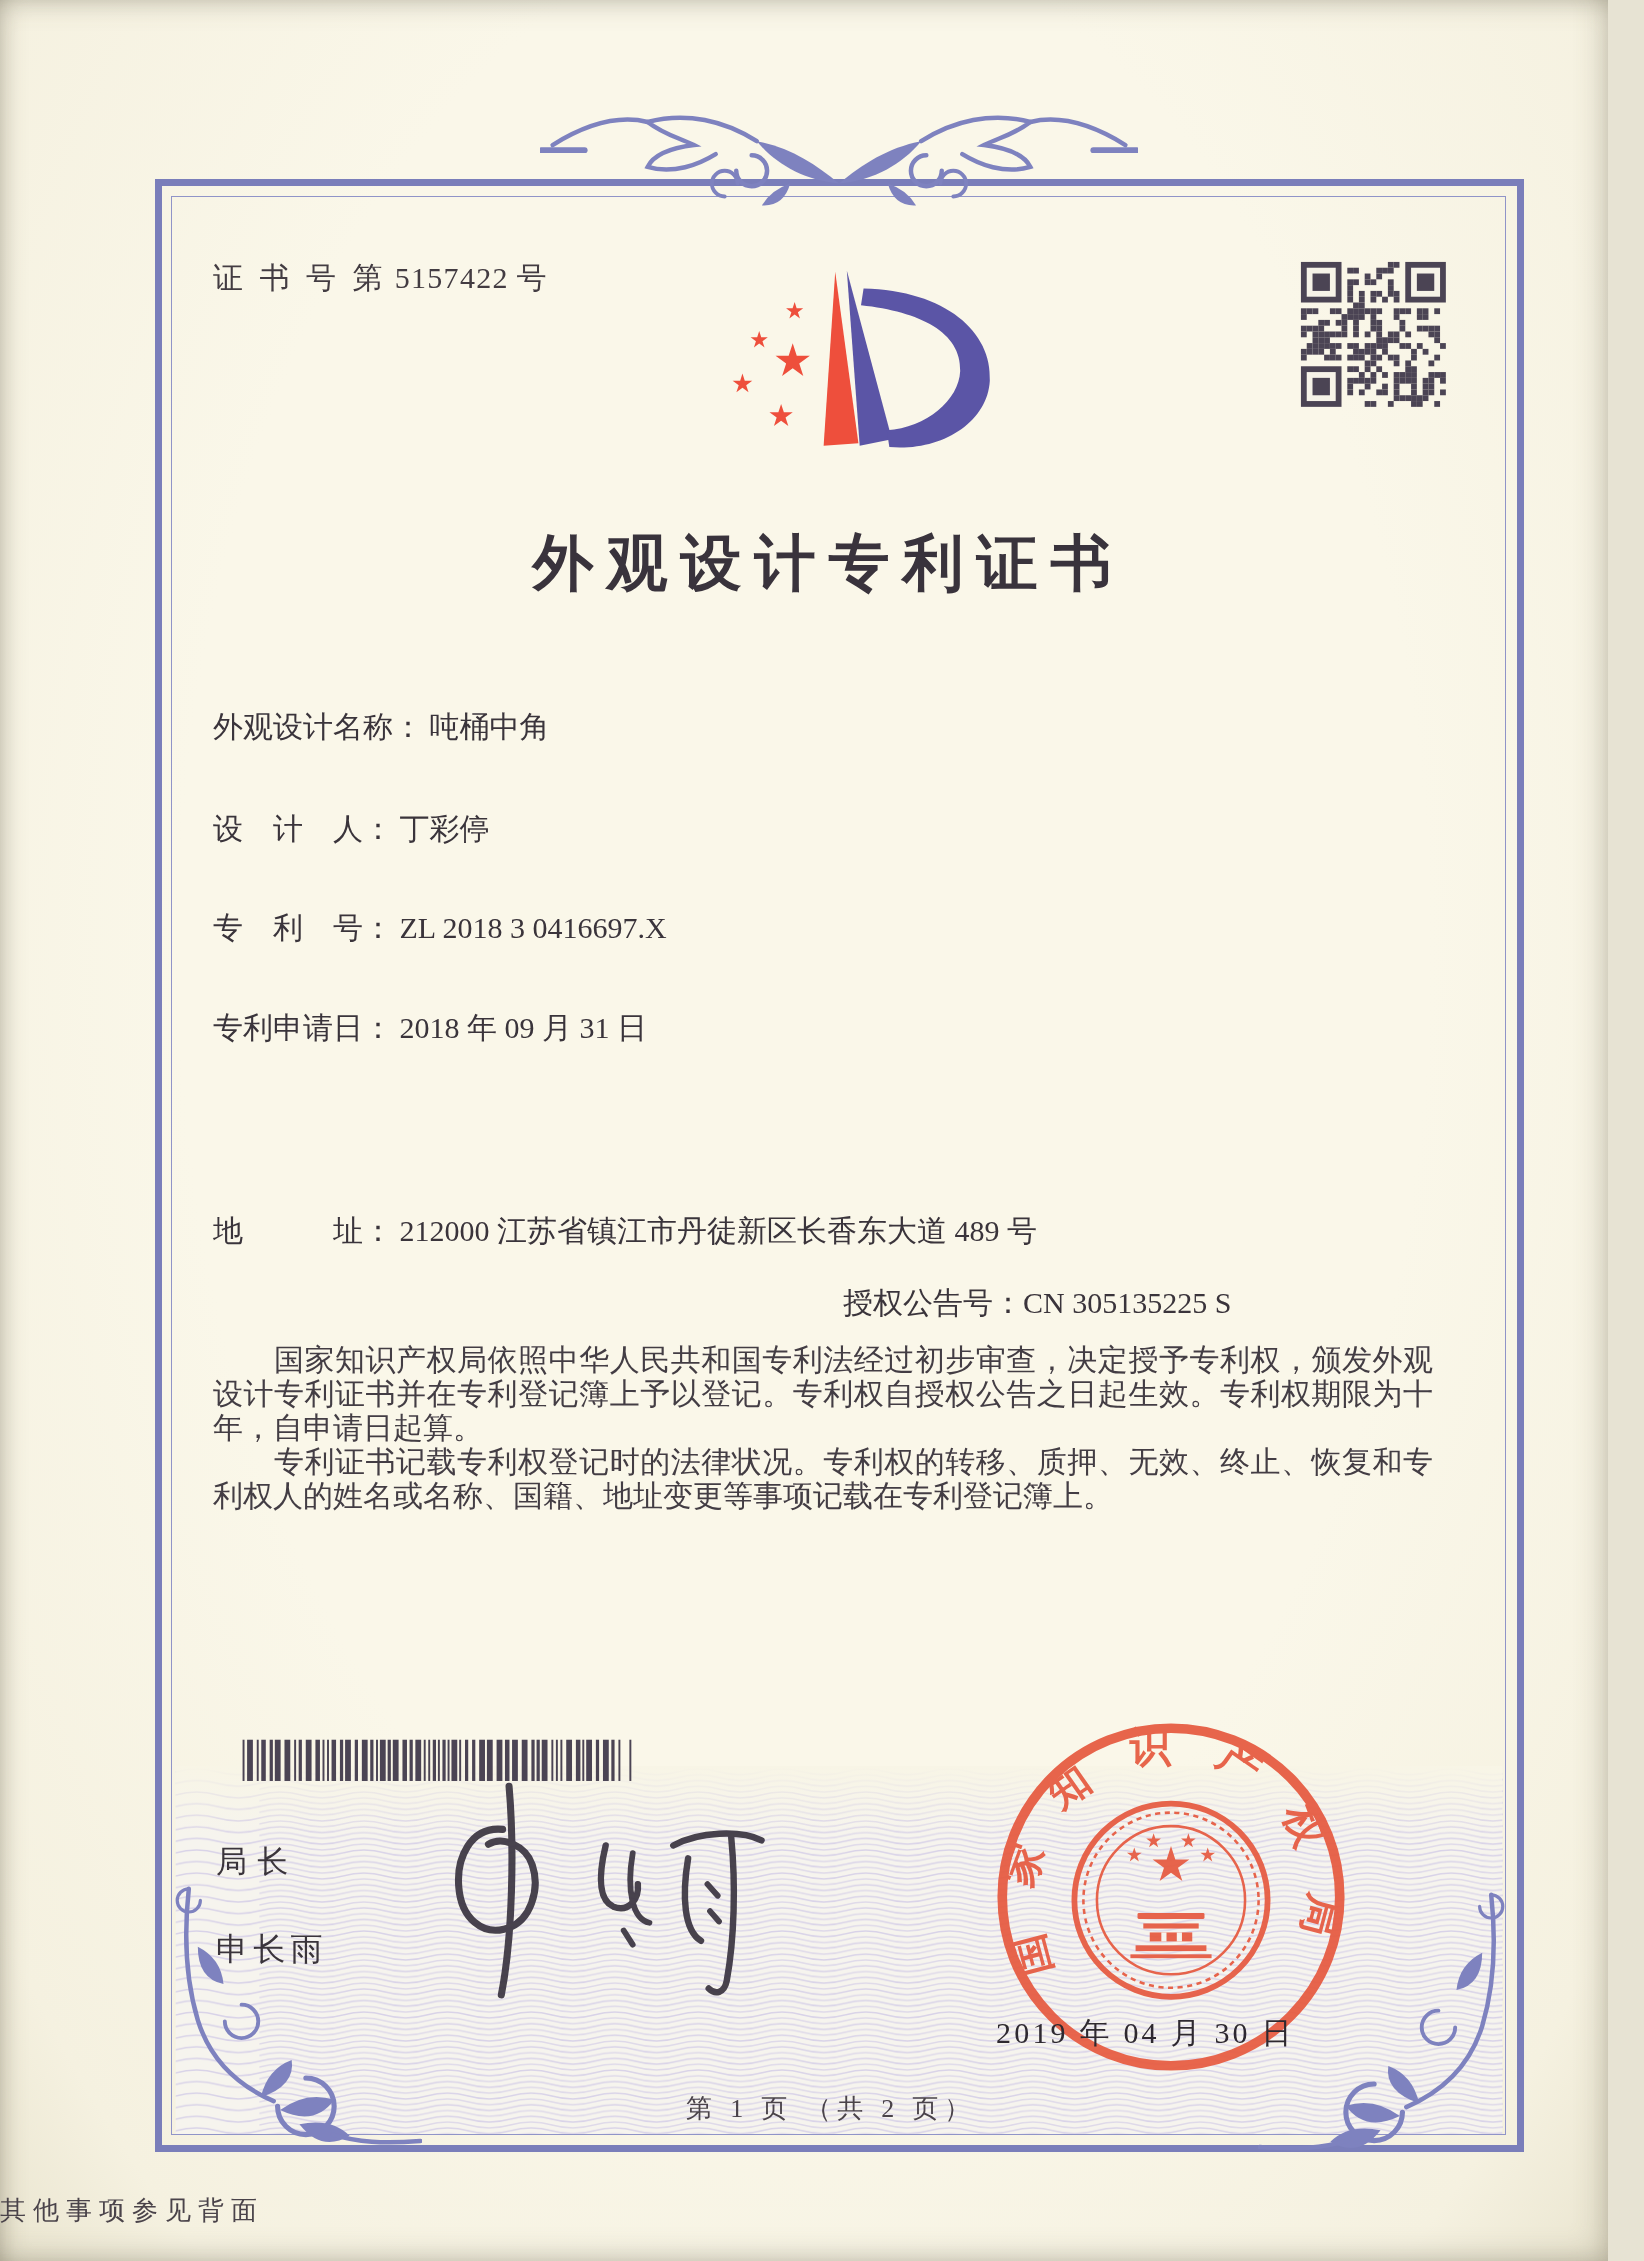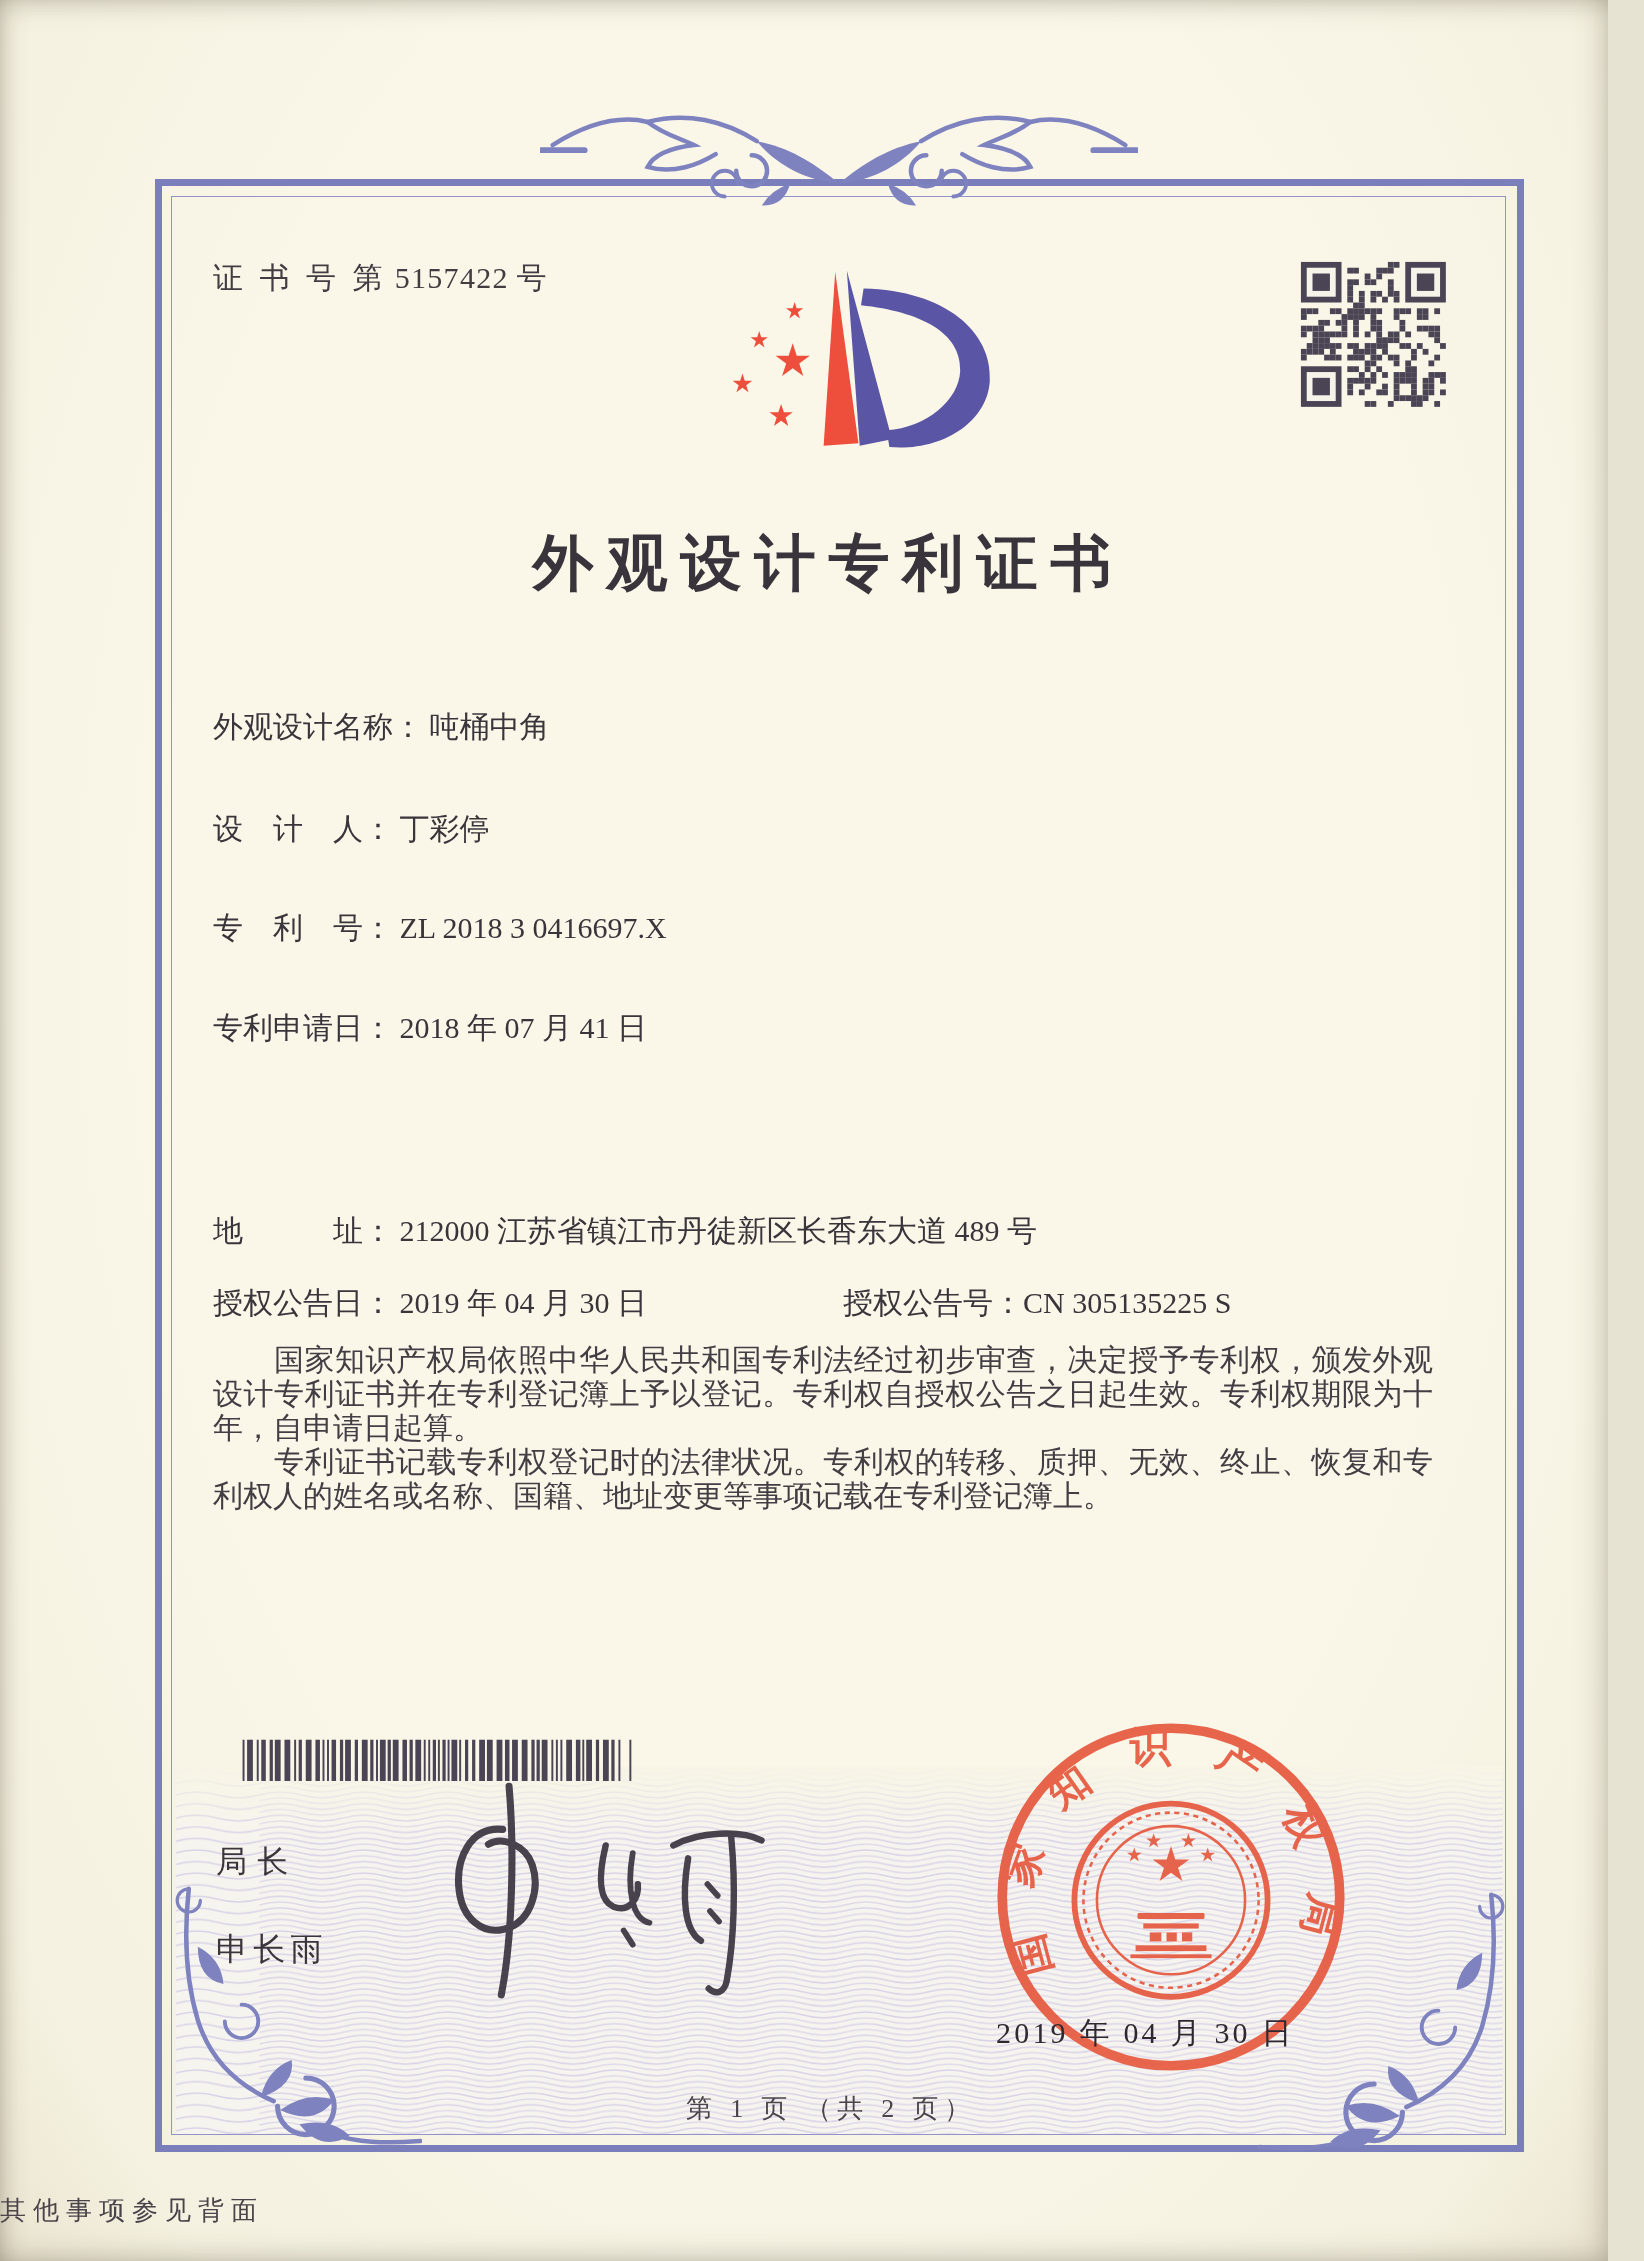--- a/index.html
+++ b/index.html
@@ -344,27 +344,24 @@
   <div class="abs content-item field-row" style="top:707px">
     <span class="lab">外观设计名称：</span><span>吨桶中角</span>
   </div>
   <div class="abs content-item field-row" style="top:809px">
     <span class="lab">设　计　人：</span><span>丁彩停</span>
   </div>
   <div class="abs content-item field-row" style="top:908px">
     <span class="lab">专　利　号：</span><span>ZL 2018 3 0416697.X</span>
   </div>
   <div class="abs content-item field-row" style="top:1008px">
-    <span class="lab">专利申请日：</span><span>2018 年 07 月 41 日</span>
+    <span class="lab">专利申请日：</span><span>2018 年 09 月 31 日</span>
   </div>
   <div class="abs content-item field-row" style="top:1211px">
     <span class="lab">地　　　址：</span><span>212000 江苏省镇江市丹徒新区长香东大道 489 号</span>
-  </div>
-  <div class="abs content-item field-row" style="top:1283px">
-    <span class="lab">授权公告日：</span><span>2019 年 04 月 30 日</span>
   </div>
   <div class="abs content-item" id="grant-no-pair">
     <span class="lab">授权公告号：</span><span>CN 305135225 S</span>
   </div>
 
   <div class="abs content-item" id="body-text">
     <p>国家知识产权局依照中华人民共和国专利法经过初步审查，决定授予专利权，颁发外观设计专利证书并在专利登记簿上予以登记。专利权自授权公告之日起生效。专利权期限为十年，自申请日起算。</p>
     <p>专利证书记载专利权登记时的法律状况。专利权的转移、质押、无效、终止、恢复和专利权人的姓名或名称、国籍、地址变更等事项记载在专利登记簿上。</p>
   </div>
 

